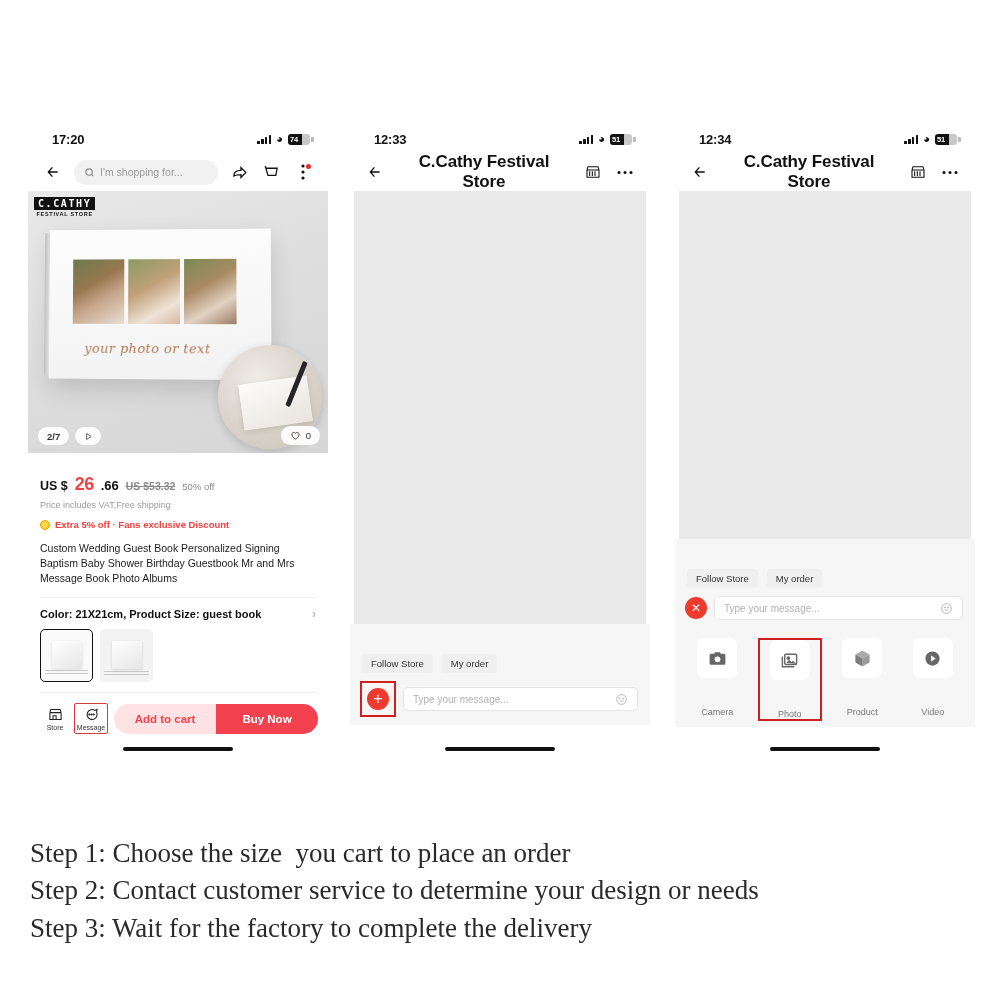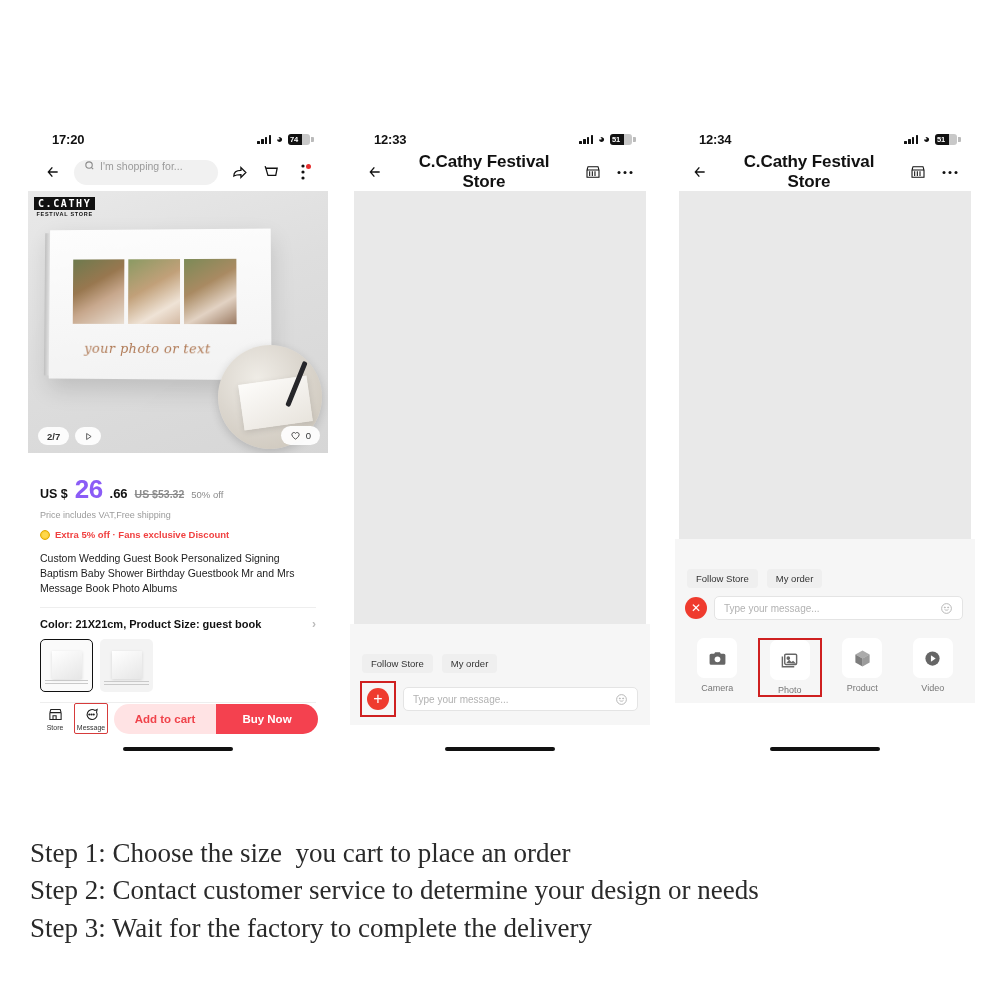--- a/index.html
+++ b/index.html
@@ -58,21 +58,21 @@
   .navbar {
     height: 38px; display: flex; align-items: center;
     padding: 0 14px; gap: 10px;
   }
   .icon-btn {
     width: 22px; height: 22px; display:flex; align-items:center;
     justify-content:center; flex:0 0 auto; color:#111;
   }
   .searchbox {
     flex: 1; height: 25px; border-radius: 13px; background: #f1f1f1;
-    display: flex; gap: 5px; padding: 0 10px;
+    display: flex; align-items: center; gap: 5px; padding: 0 10px;
     font-size: 10.5px; color: #9a9a9a;
   }
   .navtitle {
     flex:1; text-align:center; font-size:17px; font-weight:600; color:#111;
     letter-spacing:-.1px;
   }
   .dot-red {
     width:5px;height:5px;border-radius:50%;background:#e62e2e;
     position:absolute; margin-left:11px; margin-top:-11px;
   }
@@ -140,21 +140,21 @@
   .likechip {
     position:absolute; right:8px; bottom:8px; background:rgba(255,255,255,.92);
     border-radius:11px; height:19px; display:flex; align-items:center; gap:5px;
     padding:0 9px; font-size:9.5px; color:#333;
   }
 
   
   .pinfo { padding: 9px 12px 0 12px; margin-top: 12px; }
   .pricerow { display:flex; align-items:baseline; gap:7px; }
   .cur { font-size:12.5px; font-weight:800; color:#111; }
-  .big { font-size:26px; font-weight:800; color:#8b5cf6; letter-spacing:-.6px; }
+  .big { font-size:18px; font-weight:800; color:#ef4444; letter-spacing:-.6px; }
   .cents { font-size:13px; font-weight:800; color:#111; }
   .old { font-size:10.5px; font-weight:700; color:#8b8b8b; text-decoration:line-through; }
   .offtxt { font-size:9.5px; color:#8b8b8b; }
   .vat { font-size:9px; color:#9b9b9b; margin-top:5px; }
   .extrarow { display:flex; align-items:center; gap:5px; margin-top:9px; }
   .coin {
     width:10px;height:10px;border-radius:50%;
     background:radial-gradient(circle,#ffd84d 40%,#f0b90b 100%);
     border:1px solid #e2a800;
   }
@@ -226,21 +226,21 @@
     display:flex; align-items:center; justify-content:space-between;
     padding:0 9px; font-size:10px; color:#b2b2b2;
   }
   .attachgrid { display:flex; padding:10px 12px 6px 12px; gap:10px; }
   .attach { flex:1; display:flex; flex-direction:column; align-items:center; gap:5px; }
   .attach.boxed { border:2px solid #cf2020; }
   .attach .tile {
     width:40px;height:40px;border-radius:7px;background:#fff;
     display:flex;align-items:center;justify-content:center;color:#666;
   }
-  .attach .lbl { font-size:9px; color:#777; }
+  .attach .lbl { font-size:9px; color:#777;margin-top:24px; }
 
   
   .arrowlayer { position:absolute; inset:0; pointer-events:none; }
 
   
   .steps {
     position:absolute; left:30px; top:835px; width:960px;
     font-family:"Liberation Serif", serif; color:#2a2a2a;
   }
   .steps p { font-size:27px; line-height:1.38; white-space:pre; }

